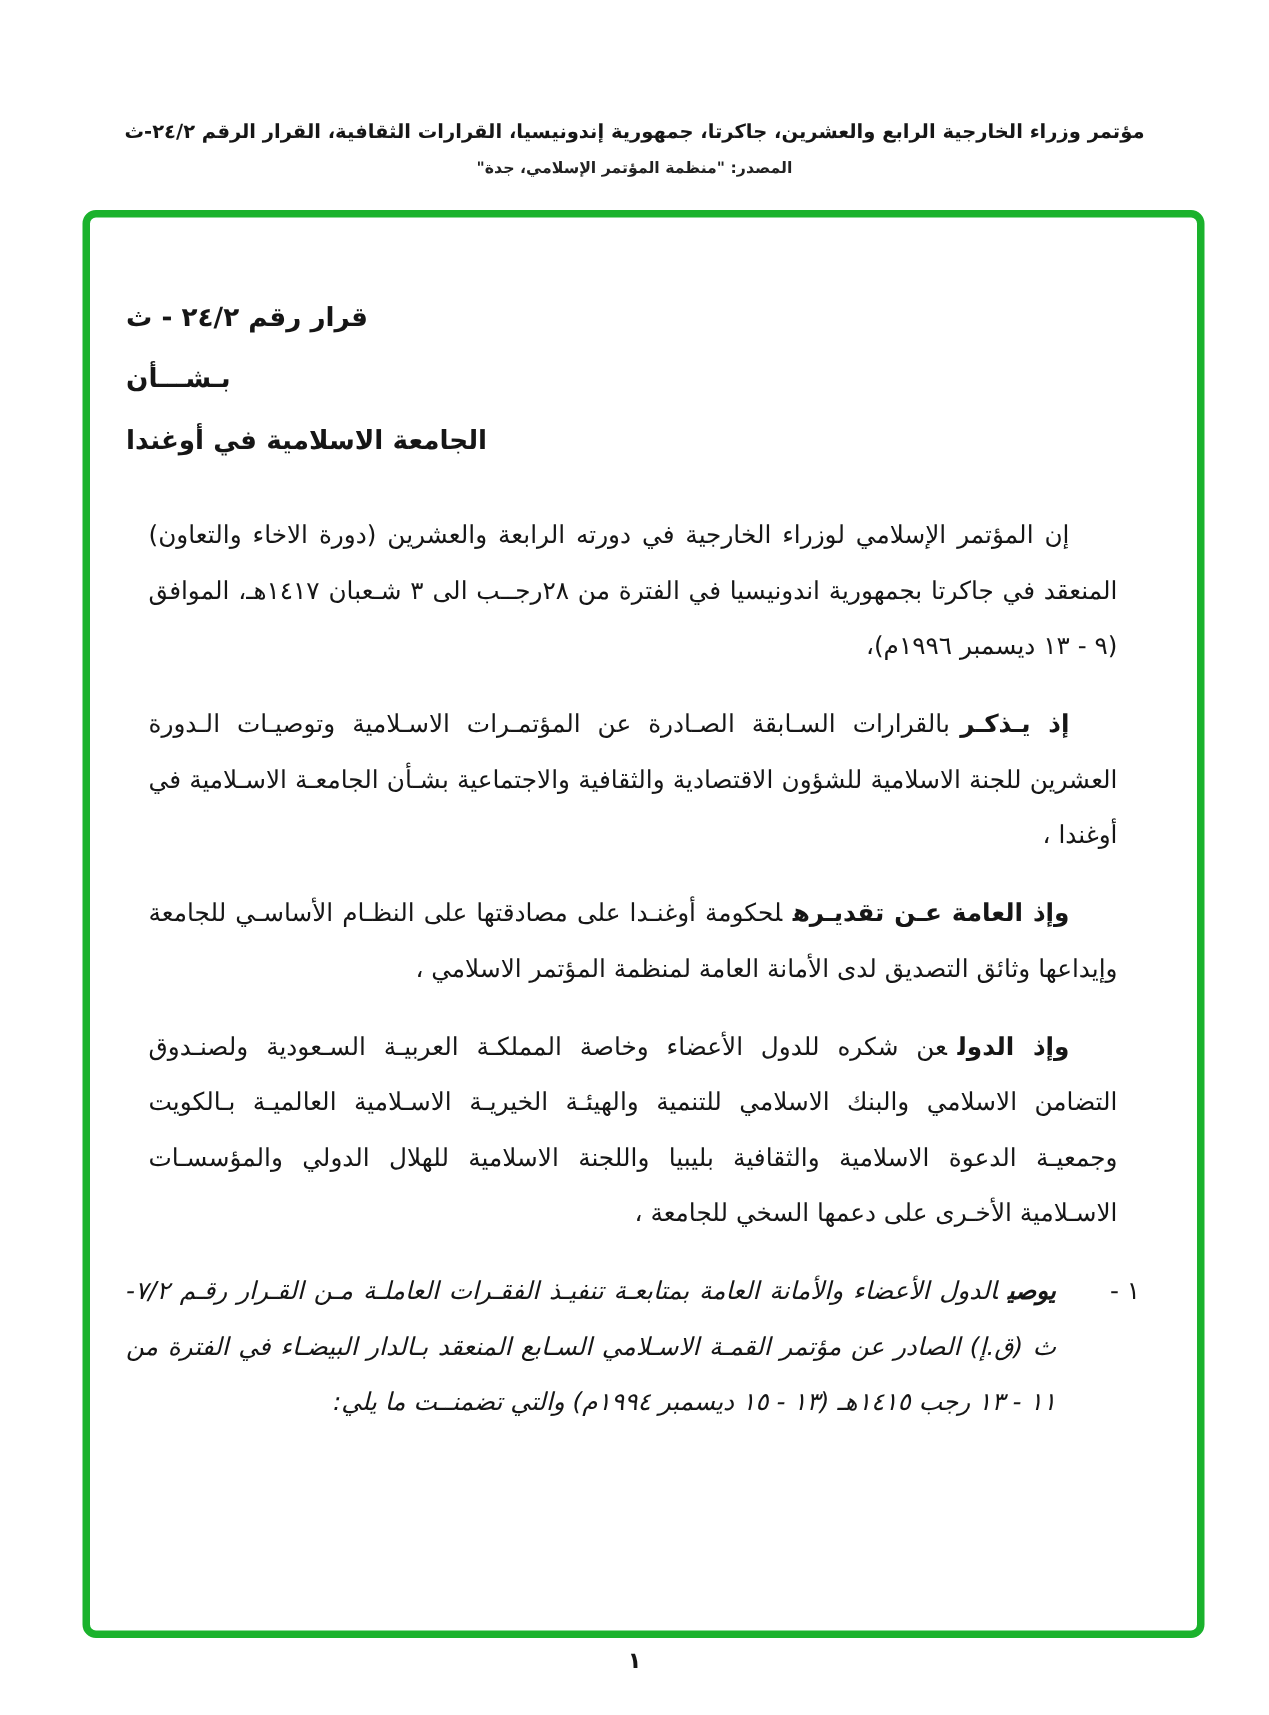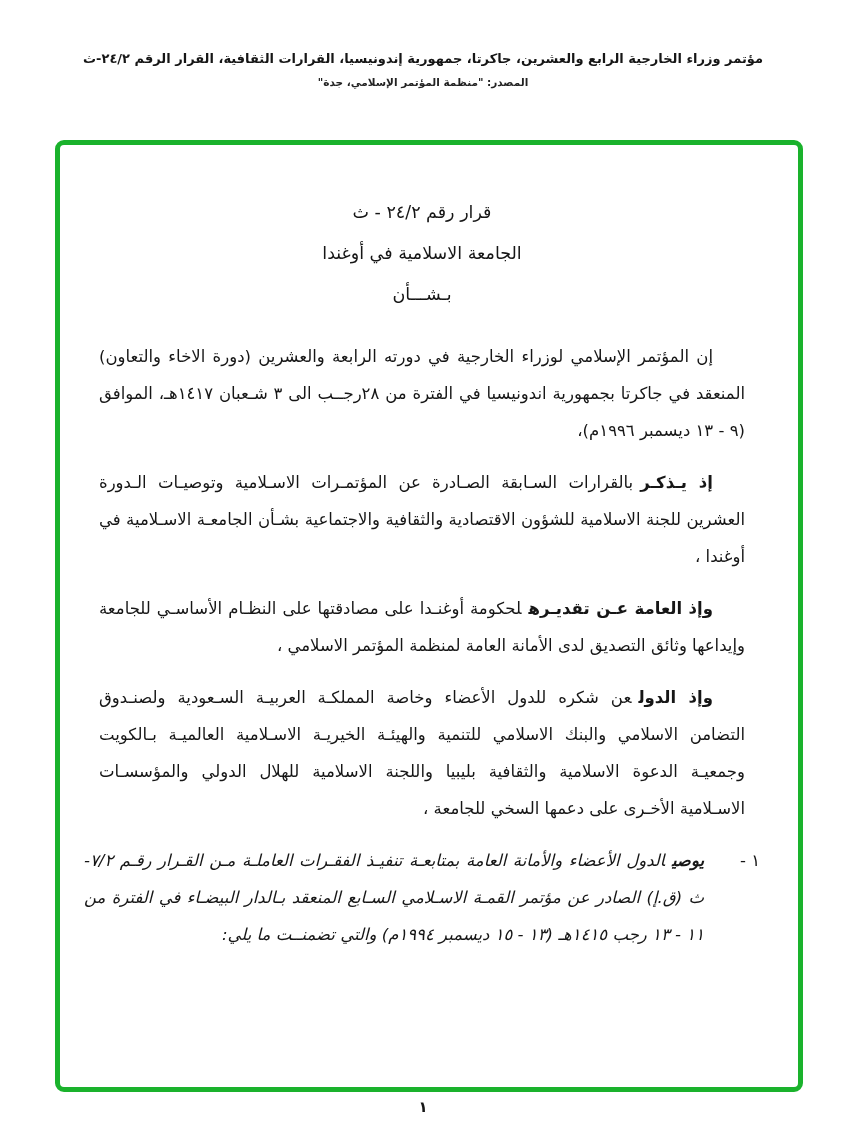--- a/index.html
+++ b/index.html
@@ -12,21 +12,21 @@
     position: relative;
     background: #ffffff;
     color: #161616;
     font-family: "DejaVu Sans", sans-serif;
     overflow: hidden;
   }
 
   
   .top-header {
     position: absolute;
-    top: 50px;
+    top: 80px;
     left: 0;
     right: 0;
     text-align: center;
     direction: rtl;
   }
   .citation-1 {
     font-size: 13px;
     font-weight: 700;
     line-height: 18px;
     letter-spacing: 0.2px;
@@ -53,22 +53,22 @@
   
   .doc {
     position: absolute;
     left: 84px;
     top: 192px;
     width: 676px;
     direction: rtl;
   }
 
   .title-block {
-    text-align: center;
-    font-weight: 400;
+    text-align: left;
+    font-weight: 700;
     font-size: 17.5px;
     line-height: 41px;
     margin-bottom: 23px;
   }
 
   .para {
     font-size: 16.5px;
     line-height: 37px;
     text-align: justify;
     text-indent: 32px;
@@ -114,22 +114,22 @@
   <div class="citation-1">مؤتمر وزراء الخارجية الرابع والعشرين، جاكرتا، جمهورية إندونيسيا، القرارات الثقافية، القرار الرقم ٢٤/٢-ث</div>
   <div class="citation-2">المصدر:  "منظمة المؤتمر الإسلامي، جدة"</div>
 </div>
 
 <div class="frame"></div>
 
 <div class="doc">
 
   <div class="title-block">
     <div>قرار رقم ٢٤/٢ - ث</div>
+    <div>بـشـــأن</div>
     <div>الجامعة الاسلامية في أوغندا</div>
-    <div>بـشـــأن</div>
   </div>
 
   <p class="para"><span class="lead"></span><span>إن المؤتمر الإسلامي لوزراء الخارجية في دورته الرابعة والعشرين (دورة الاخاء والتعاون) المنعقد في جاكرتا بجمهورية اندونيسيا في الفترة من ٢٨رجــب الى ٣ شـعبان ١٤١٧هـ، الموافق (٩ - ١٣ ديسمبر ١٩٩٦م)،</span></p>
 
   <p class="para"><span class="lead">إذ يـذكـر</span><span>بالقرارات السـابقة الصـادرة عن المؤتمـرات الاسـلامية وتوصيـات الـدورة العشرين للجنة الاسلامية للشؤون الاقتصادية والثقافية والاجتماعية بشـأن الجامعـة الاسـلامية في أوغندا ،</span></p>
 
   <p class="para"><span class="lead">وإذ العامة عـن تقديـره</span><span>لحكومة أوغنـدا على مصادقتها على النظـام الأساسـي للجامعة وإيداعها وثائق التصديق لدى الأمانة العامة لمنظمة المؤتمر الاسلامي ،</span></p>
 
   <p class="para"><span class="lead">وإذ الدول</span><span>عن شكره للدول الأعضاء وخاصة المملكـة العربيـة السـعودية ولصنـدوق التضامن الاسلامي والبنك الاسلامي للتنمية والهيئـة الخيريـة الاسـلامية العالميـة بـالكويت وجمعيـة الدعوة الاسلامية والثقافية بليبيا واللجنة الاسلامية للهلال الدولي والمؤسسـات الاسـلامية الأخـرى على دعمها السخي للجامعة ،</span></p>
 

